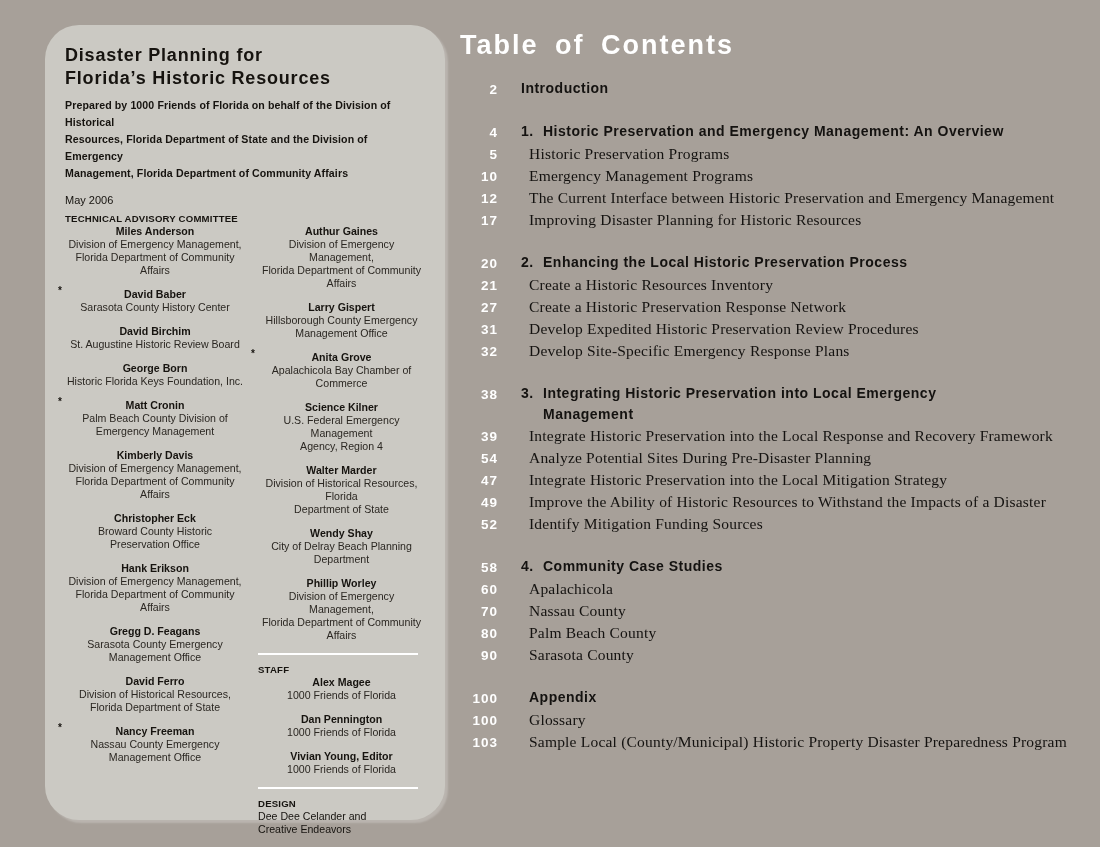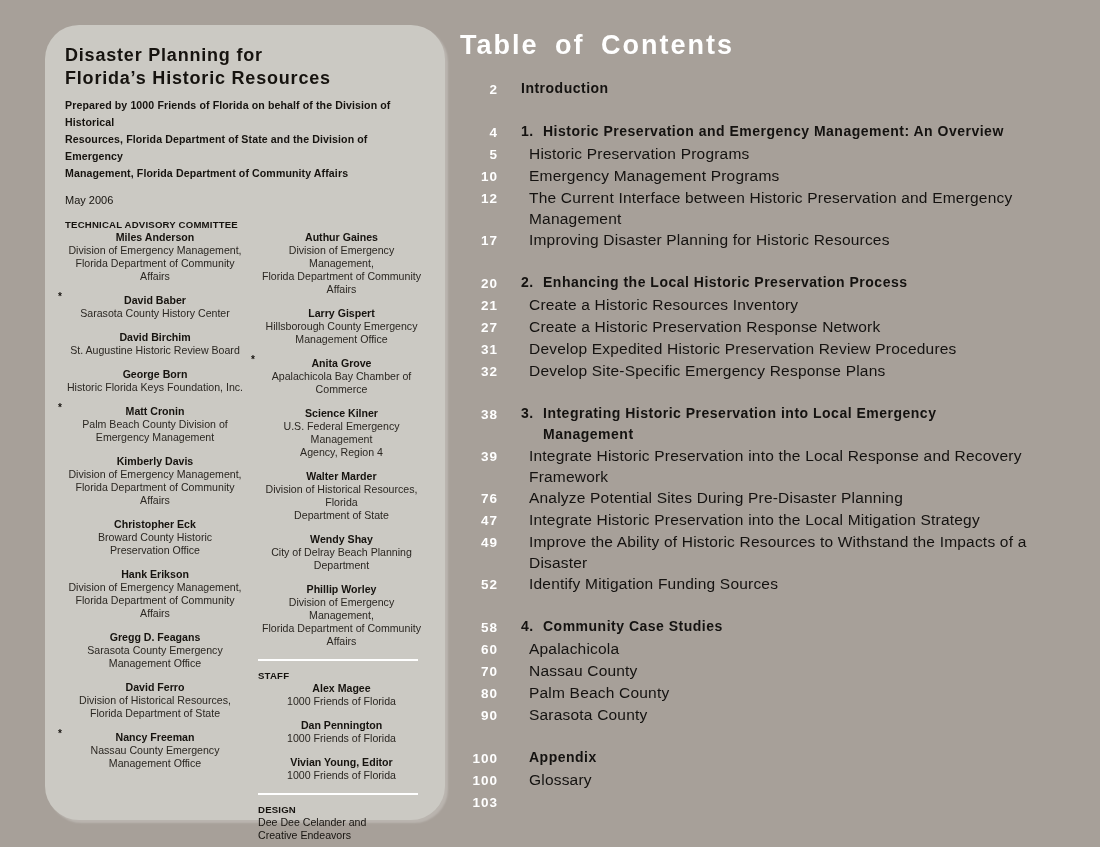--- a/index.html
+++ b/index.html
@@ -40,21 +40,21 @@
     letter-spacing: 0.1px;
   }
   .pub-date {
     margin-top: 12px;
     font-size: 11px;
     font-weight: normal;
     color: #16130f;
   }
   .columns {
     display: flex;
-    margin-top: 12px;
+    margin-top: 6px;
     gap: 13px;
   }
   .col-left  { width: 180px; flex: none; padding-left: 0; }
   .col-right { width: 167px; flex: none; padding-top: 13px; }
   .col-header {
     font-size: 9.6px;
     font-weight: bold;
     letter-spacing: 0.2px;
     line-height: 13px;
     color: #16130f;
@@ -105,21 +105,21 @@
     width: 38px;
     text-align: right;
     color: #ffffff;
     font-weight: bold;
     font-size: 13.5px;
     letter-spacing: 1px;
     padding-top: 1px;
   }
   .toc-text { margin-left: 23px; color: #141210; white-space: pre-line; }
   .toc-row.entry .toc-text {
-    font-family: Liberation Sans, sans-serif;
+    font-family: Liberation Serif, serif;
     font-size: 15.5px;
     letter-spacing: 0.2px;
   }
   .toc-row.heading .toc-text {
     font-weight: bold;
     font-size: 14px;
     letter-spacing: 0.5px;
     display: flex;
   }
   .toc-prefix { flex: none; width: 22px; }
@@ -320,21 +320,21 @@
           <div class="toc-row heading">
             <span class="toc-num">38</span>
             <span class="toc-text"><span class="toc-prefix">3.</span><span>Integrating Historic Preservation into Local Emergency
 Management</span></span>
           </div>
           <div class="toc-row entry">
             <span class="toc-num">39</span>
             <span class="toc-text indent-pad">Integrate Historic Preservation into the Local Response and Recovery Framework</span>
           </div>
           <div class="toc-row entry">
-            <span class="toc-num">76</span>
+            <span class="toc-num">54</span>
             <span class="toc-text indent-pad">Analyze Potential Sites During Pre-Disaster Planning</span>
           </div>
           <div class="toc-row entry">
             <span class="toc-num">47</span>
             <span class="toc-text indent-pad">Integrate Historic Preservation into the Local Mitigation Strategy</span>
           </div>
           <div class="toc-row entry">
             <span class="toc-num">49</span>
             <span class="toc-text indent-pad">Improve the Ability of Historic Resources to Withstand the Impacts of a Disaster</span>
           </div>
@@ -369,18 +369,19 @@
           <div class="toc-row heading">
             <span class="toc-num">100</span>
             <span class="toc-text indent-pad">Appendix</span>
           </div>
           <div class="toc-row entry">
             <span class="toc-num">100</span>
             <span class="toc-text indent-pad">Glossary</span>
           </div>
           <div class="toc-row entry">
             <span class="toc-num">103</span>
+            <span class="toc-text indent-pad">Sample Local (County/Municipal) Historic Property Disaster Preparedness Program</span>
           </div>
         </div>
       </div>
   </div>
 
 </div>
 
 </body></html>

